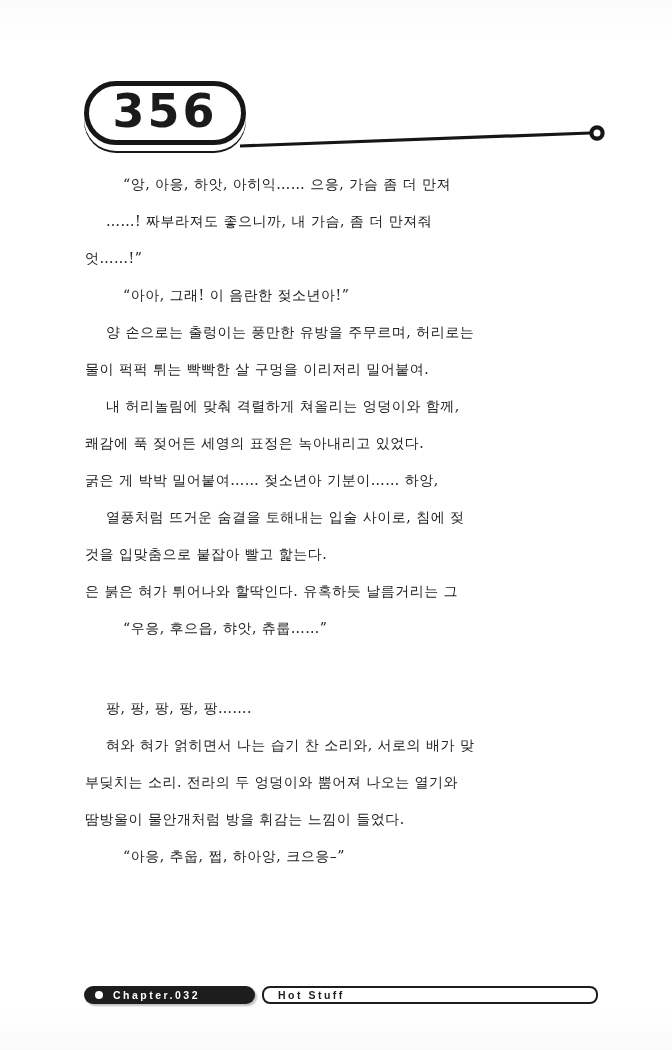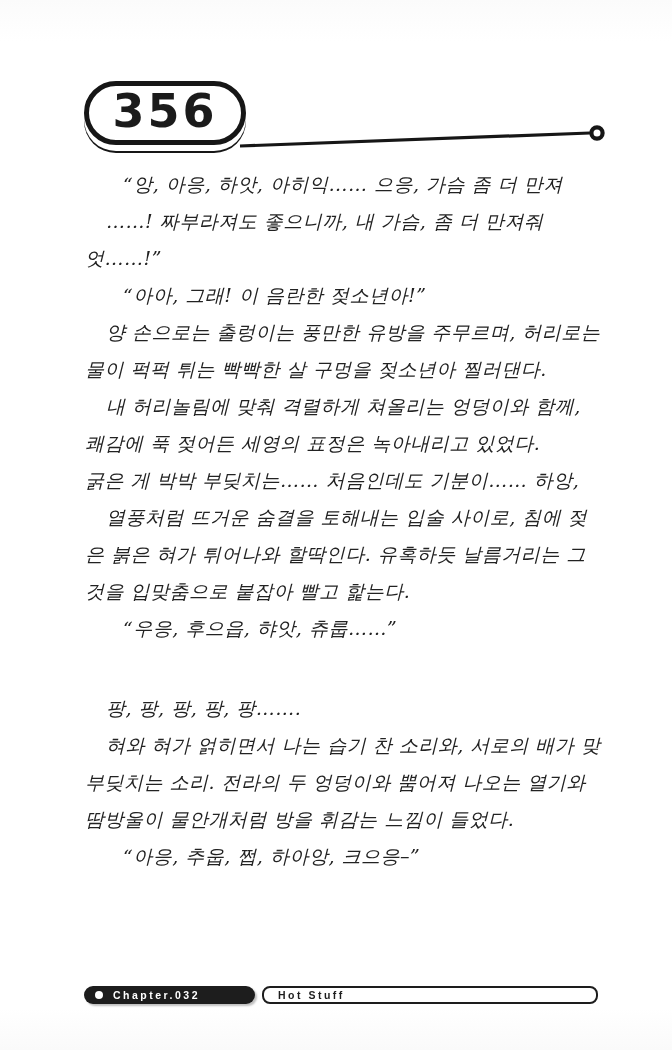--- a/index.html
+++ b/index.html
@@ -37,26 +37,25 @@
   }
   .header-rule-svg { position: absolute; left: 0; top: 0; width: 672px; height: 165px; z-index: 1; }
 
   
   .body-text {
     position: absolute; left: 85px; top: 166px;
     width: 514px;
   }
   .ln {
     margin: 0; padding: 0;
-    font-size: 19px;
+    font-size: 14px;
     line-height: 37px;
     letter-spacing: 0.5px;
     white-space: nowrap;
     color: #222222;
-    font-style: italic;
   }
   .i0 { padding-left: 0; }
   .i1 { padding-left: 21px; }
   .i2 { padding-left: 38px; }
   .gap { margin-top: 43px; }
 
   
   .footer { position: absolute; left: 0; top: 983px; width: 672px; height: 30px; }
   .chapter-pill {
     position: absolute; left: 84px; top: 3px;
@@ -105,27 +104,27 @@
       <span class="num">356</span>
     </div>
   </div>
 
   <main class="body-text">
     <p class="ln i2">“앙, 아응, 하앗, 아히익…… 으응, 가슴 좀 더 만져</p>
     <p class="ln i1">……! 짜부라져도 좋으니까, 내 가슴, 좀 더 만져줘</p>
     <p class="ln i0">엇……!”</p>
     <p class="ln i2">“아아, 그래! 이 음란한 젖소년아!”</p>
     <p class="ln i1">양 손으로는 출렁이는 풍만한 유방을 주무르며, 허리로는</p>
-    <p class="ln i0">물이 퍽퍽 튀는 빡빡한 살 구멍을 젖소년아 찔러댄다.</p>
+    <p class="ln i0">물이 퍽퍽 튀는 빡빡한 살 구멍을 이리저리 밀어붙여.</p>
     <p class="ln i1">내 허리놀림에 맞춰 격렬하게 쳐올리는 엉덩이와 함께,</p>
     <p class="ln i0">쾌감에 푹 젖어든 세영의 표정은 녹아내리고 있었다.</p>
-    <p class="ln i0">굵은 게 박박 부딪치는…… 처음인데도 기분이…… 하앙,</p>
+    <p class="ln i0">굵은 게 박박 밀어붙여…… 젖소년아 기분이…… 하앙,</p>
     <p class="ln i1">열풍처럼 뜨거운 숨결을 토해내는 입술 사이로, 침에 젖</p>
+    <p class="ln i0">것을 입맞춤으로 붙잡아 빨고 핥는다.</p>
     <p class="ln i0">은 붉은 혀가 튀어나와 할딱인다. 유혹하듯 날름거리는 그</p>
-    <p class="ln i0">것을 입맞춤으로 붙잡아 빨고 핥는다.</p>
     <p class="ln i2">“우응, 후으읍, 햐앗, 츄룹……”</p>
     <p class="ln i1 gap">팡, 팡, 팡, 팡, 팡…….</p>
     <p class="ln i1">혀와 혀가 얽히면서 나는 습기 찬 소리와, 서로의 배가 맞</p>
     <p class="ln i0">부딪치는 소리. 전라의 두 엉덩이와 뿜어져 나오는 열기와</p>
     <p class="ln i0">땀방울이 물안개처럼 방을 휘감는 느낌이 들었다.</p>
     <p class="ln i2">“아응, 추웁, 쩝, 하아앙, 크으응–”</p>
   </main>
 
   <div class="footer">
     <div class="chapter-pill">

